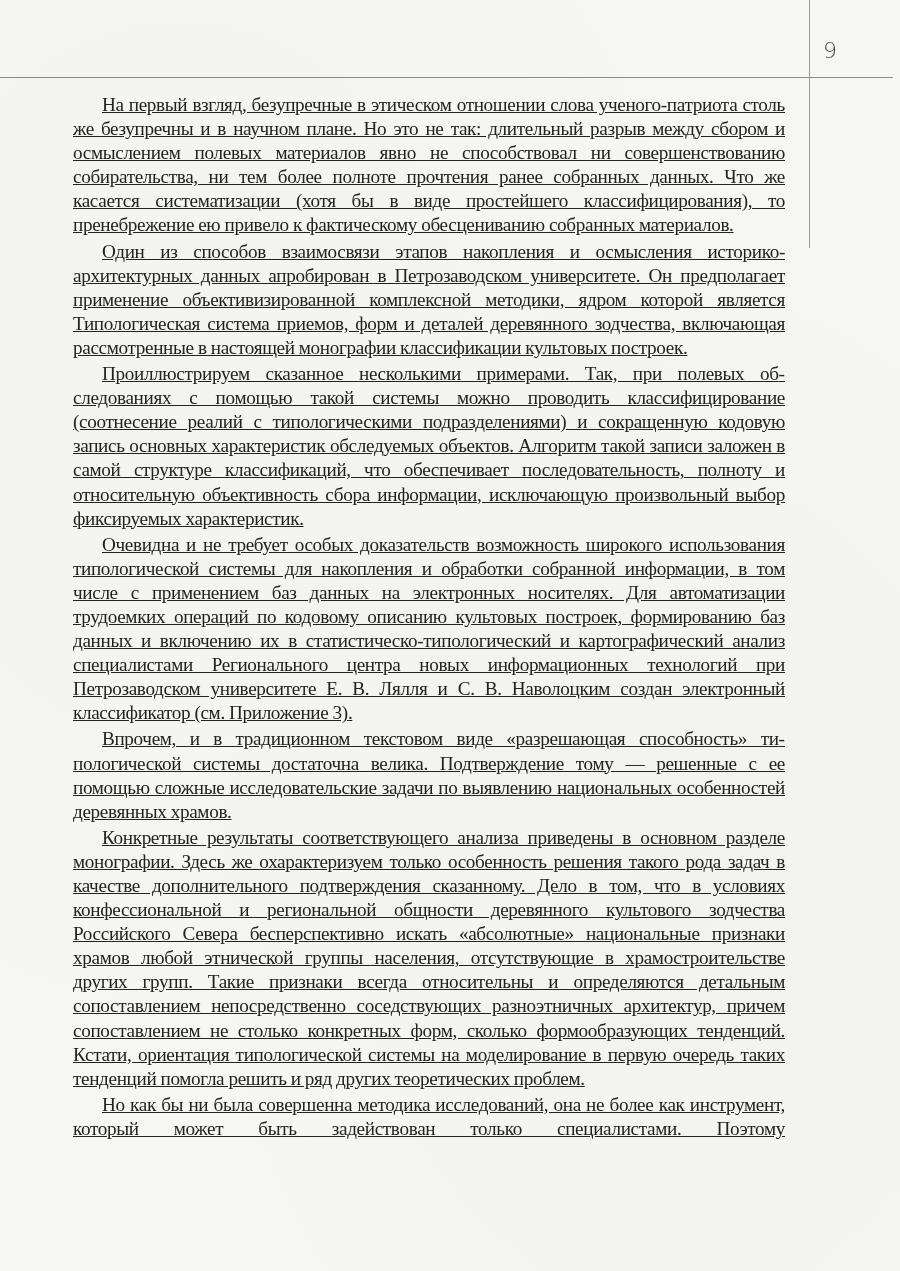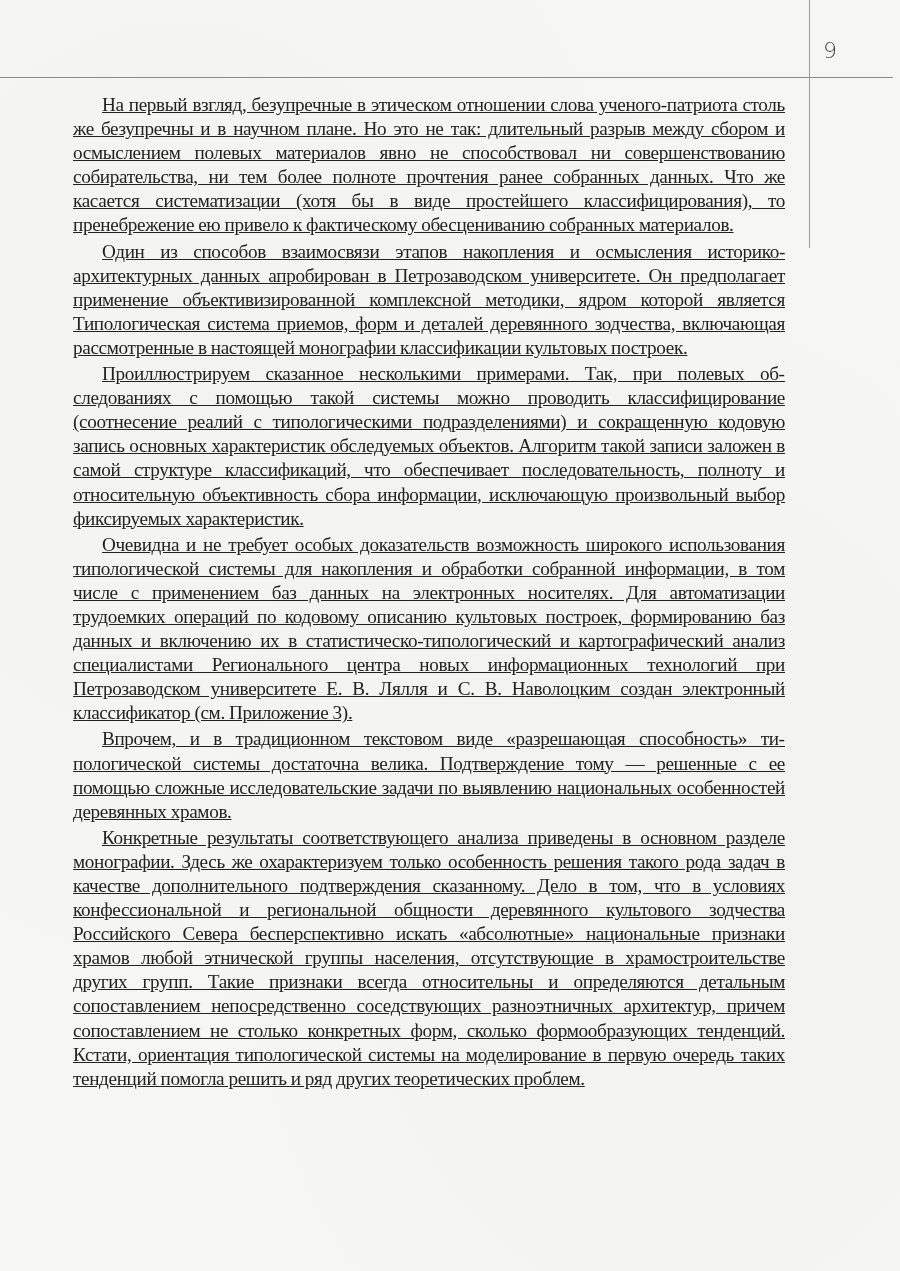--- a/index.html
+++ b/index.html
@@ -75,13 +75,14 @@
 <div class="header-vline"></div>
 <div class="page-number">9</div>
 
 <div class="body-text">
   <p class="para">На первый взгляд, безупречные в этическом отношении слова ученого-патриота столь же безупречны и в научном плане. Но это не так: длительный разрыв между сбором и осмыслением полевых материалов явно не способст­вовал ни совершенствованию собирательства, ни тем более полноте прочтения ранее собранных данных. Что же касается систематизации (хотя бы в виде про­стейшего классифицирования), то пренебрежение ею привело к фактическому обесцениванию собранных материалов.</p>
   <p class="para">Один из способов взаимосвязи этапов накопления и осмысления историко-архитектурных данных апробирован в Петрозаводском университете. Он пред­полагает применение объективизированной комплексной методики, ядром ко­торой является Типологическая система приемов, форм и деталей деревянного зодчества, включающая рассмотренные в настоящей монографии классифика­ции культовых построек.</p>
   <p class="para">Проиллюстрируем сказанное несколькими примерами. Так, при полевых об­следованиях с помощью такой системы можно проводить классифицирование (соотнесение реалий с типологическими подразделениями) и сокращенную ко­довую запись основных характеристик обследуемых объектов. Алгоритм такой записи заложен в самой структуре классификаций, что обеспечивает последо­вательность, полноту и относительную объективность сбора информации, ис­ключающую произвольный выбор фиксируемых характеристик.</p>
   <p class="para">Очевидна и не требует особых доказательств возможность широкого ис­пользования типологической системы для накопления и обработки собранной информации, в том числе с применением баз данных на электронных носите­лях. Для автоматизации трудоемких операций по кодовому описанию культовых построек, формированию баз данных и включению их в статистическо-типоло­гический и картографический анализ специалистами Регионального центра но­вых информационных технологий при Петрозаводском университете Е. В. Лял­ля и С. В. Наволоцким создан электронный классификатор (см. Приложение 3).</p>
   <p class="para">Впрочем, и в традиционном текстовом виде «разрешающая способность» ти­пологической системы достаточна велика. Подтверждение тому — решенные с ее помощью сложные исследовательские задачи по выявлению национальных осо­бенностей деревянных храмов.</p>
   <p class="para">Конкретные результаты соответствующего анализа приведены в основном разделе монографии. Здесь же охарактеризуем только особенность решения та­кого рода задач в качестве дополнительного подтверждения сказанному. Дело в том, что в условиях конфессиональной и региональной общности деревянного культового зодчества Российского Севера бесперспективно искать «абсолютные» национальные признаки храмов любой этнической группы населения, отсутст­вующие в храмостроительстве других групп. Такие признаки всегда относитель­ны и определяются детальным сопоставлением непосредственно соседствующих разноэтничных архитектур, причем сопоставлением не столько конкретных форм, сколько формообразующих тенденций. Кстати, ориентация типологиче­ской системы на моделирование в первую очередь таких тенденций помогла решить и ряд других теоретических проблем.</p>
+  <p class="para" style="text-align-last: justify;">Но как бы ни была совершенна методика исследований, она не более как инструмент, который может быть задействован только специалистами. Поэтому</p>
 </div>
 
 </body></html>

